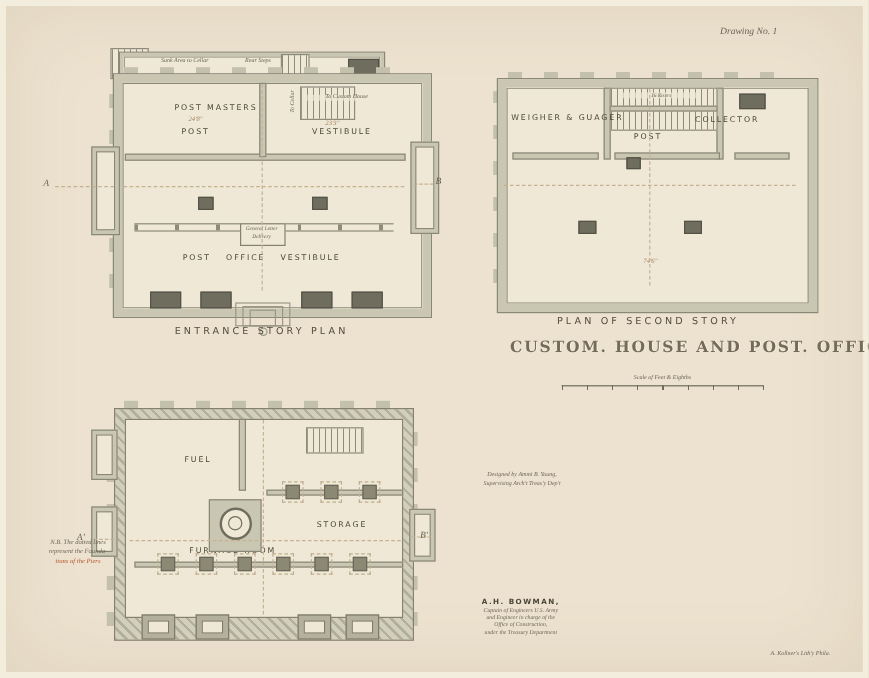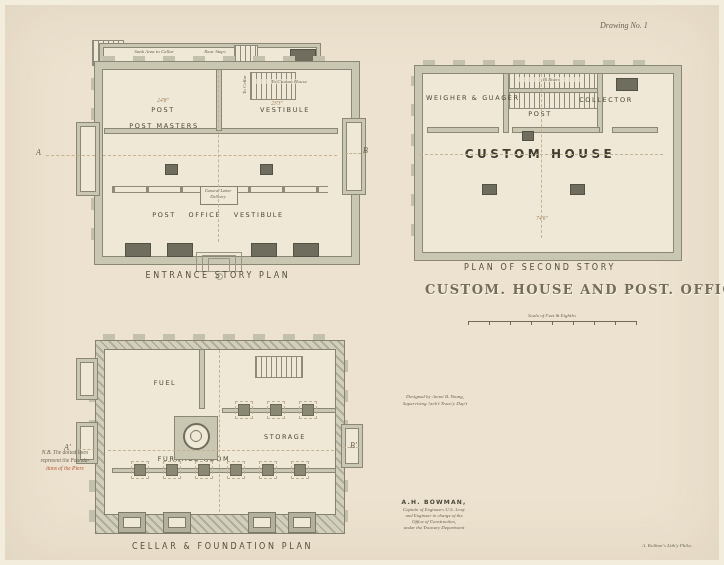--- a/index.html
+++ b/index.html
@@ -66,21 +66,21 @@
       <i></i>
     </div>
 
   <div class="wallbar" style="left:104px;top:128px;width:232px;height:4px;"></div>
   <div class="wallbar" style="left:216px;top:69px;width:4px;height:60px;"></div>
 
   <div class="stairs" style="left:250px;top:72px;width:44px;height:26px;"></div>
   <div class="script-sm" style="left:256px;top:79px;width:66px;background:rgba(239,232,214,.7);">To Custom House</div>
   <div class="script-sm vert" style="left:242px;top:72px;width:7px;height:26px;">To Cellar</div>
 
-  <div class="lbl" style="left:116px;top:86px;width:96px;margin-top:36px;">POST MASTERS</div>
+  <div class="lbl" style="left:132px;top:86px;width:96px;">POST MASTERS</div>
   <div class="dim" style="left:146px;top:97px;width:34px;">24'8"</div>
   <div class="lbl" style="left:115px;top:106px;width:96px;">POST</div>
   <div class="dim" style="left:260px;top:100px;width:34px;">23'3"</div>
   <div class="lbl" style="left:238px;top:106px;width:94px;">VESTIBULE</div>
 
   <div class="block" style="left:165px;top:164px;width:11px;height:9px;"></div>
   <div class="block" style="left:260px;top:164px;width:11px;height:9px;"></div>
 
   <div class="counter" style="left:112px;top:186px;width:216px;"></div>
   <div class="innerbox" style="left:200px;top:186px;width:36px;height:17px;"></div>
@@ -123,21 +123,20 @@
 
   <div class="lbl" style="left:426px;top:94px;width:92px;">WEIGHER &amp; GUAGER</div>
   <div class="lbl" style="left:560px;top:96px;width:92px;">COLLECTOR</div>
   <div class="lbl" style="left:510px;top:110px;width:60px;">POST</div>
 
   <div class="wallbar" style="left:427px;top:127px;width:70px;height:4px;"></div>
   <div class="wallbar" style="left:512px;top:127px;width:86px;height:4px;"></div>
   <div class="wallbar" style="left:612px;top:127px;width:44px;height:4px;"></div>
   <div class="block" style="left:522px;top:131px;width:10px;height:8px;"></div>
 
-  <div class="lbl-big" style="left:460px;top:147px;width:160px;font-size:12px;letter-spacing:3.5px;">CUSTOM HOUSE</div>
   <div class="block" style="left:482px;top:184px;width:13px;height:9px;"></div>
   <div class="block" style="left:570px;top:184px;width:13px;height:9px;"></div>
   <div class="dim" style="left:522px;top:215px;width:40px;">74'6"</div>
 
   <div class="dash-v" style="left:541px;top:74px;height:164px;"></div>
   <div class="dash-h" style="left:420px;top:154px;width:243px;"></div>
 
   <div class="caption" style="left:455px;top:263px;width:170px;">PLAN OF SECOND STORY</div>
 
   <div class="title1" style="left:425px;top:282px;width:252px;">CUSTOM. HOUSE AND POST. OFFICE,</div>
@@ -197,21 +196,20 @@
       <i></i>
     </div>
 
   <div class="dash-v" style="left:219px;top:350px;height:162px;"></div>
   <div class="dash-h" style="left:108px;top:450px;width:226px;"></div>
   <div class="dash-h" style="left:78px;top:449px;width:17px;"></div>
   <div class="dash-h" style="left:343px;top:447px;width:16px;"></div>
   <div class="marker" style="left:64px;top:443px;">A'</div>
   <div class="marker" style="left:350px;top:441px;">B'</div>
 
-  <div class="caption" style="left:130px;top:542px;width:185px;">CELLAR &amp; FOUNDATION PLAN</div>
 
   <div class="script-sm" style="left:24px;top:449px;width:82px;font-size:5.5px;">N.B. The dotted lines</div>
   <div class="script-sm" style="left:22px;top:457px;width:86px;font-size:5.5px;">represent the Founda-</div>
   <div class="script-sm red" style="left:26px;top:465px;width:78px;font-size:5.5px;">tions of the Piers</div>
 
   <div class="script-sm" style="left:383px;top:394px;width:104px;">Designed by Ammi B. Young,</div>
   <div class="script-sm" style="left:381px;top:401px;width:108px;">Supervising Arch't Treas'y Dep't</div>
 
   <div class="namebold" style="left:398px;top:498px;width:72px;">A.H. BOWMAN,</div>
   <div class="script-sm" style="left:390px;top:507px;width:88px;font-size:4.8px;">Captain of Engineers U.S. Army</div>

